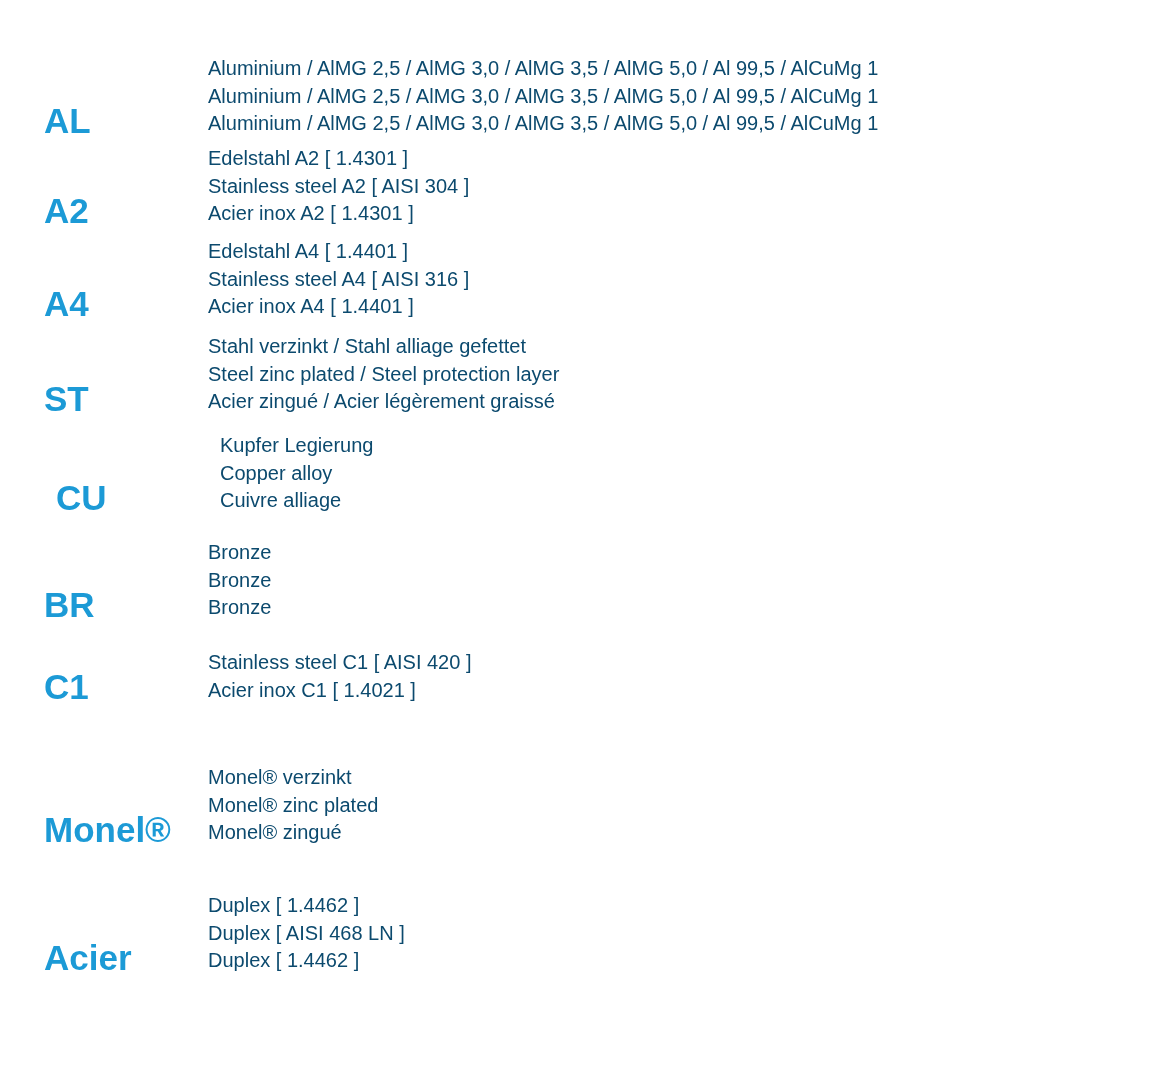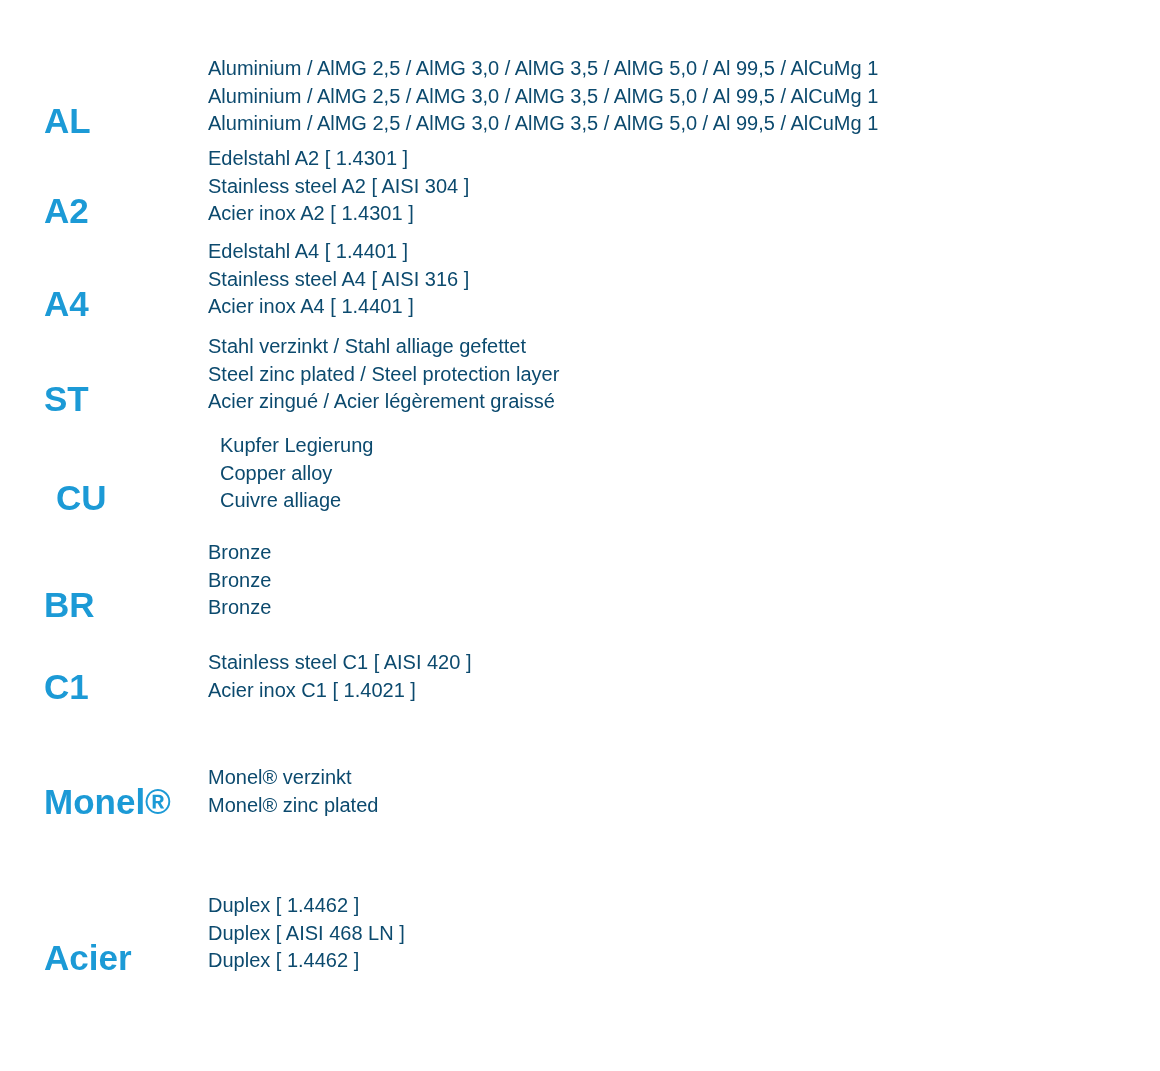--- a/index.html
+++ b/index.html
@@ -114,20 +114,21 @@
         <div class="desc-cell">
           <span class="desc-line">Stainless steel C1 [ AISI 420 ]</span>
           <span class="desc-line">Acier inox C1 [ 1.4021 ]</span>
         </div>
       </li>
       <li class="legend-row" style="position: absolute; left: 0px; top: 764px;">
         <div class="code-cell">Monel®</div>
         <div class="desc-cell">
           <span class="desc-line">Monel® verzinkt</span>
           <span class="desc-line">Monel® zinc plated</span>
+          <span class="desc-line">Monel® zingué</span>
         </div>
       </li>
       <li class="legend-row" style="position: absolute; left: 0px; top: 892px;">
         <div class="code-cell">Acier</div>
         <div class="desc-cell">
           <span class="desc-line">Duplex [ 1.4462 ]</span>
           <span class="desc-line">Duplex [ AISI 468 LN ]</span>
           <span class="desc-line">Duplex [ 1.4462 ]</span>
         </div>
       </li>

